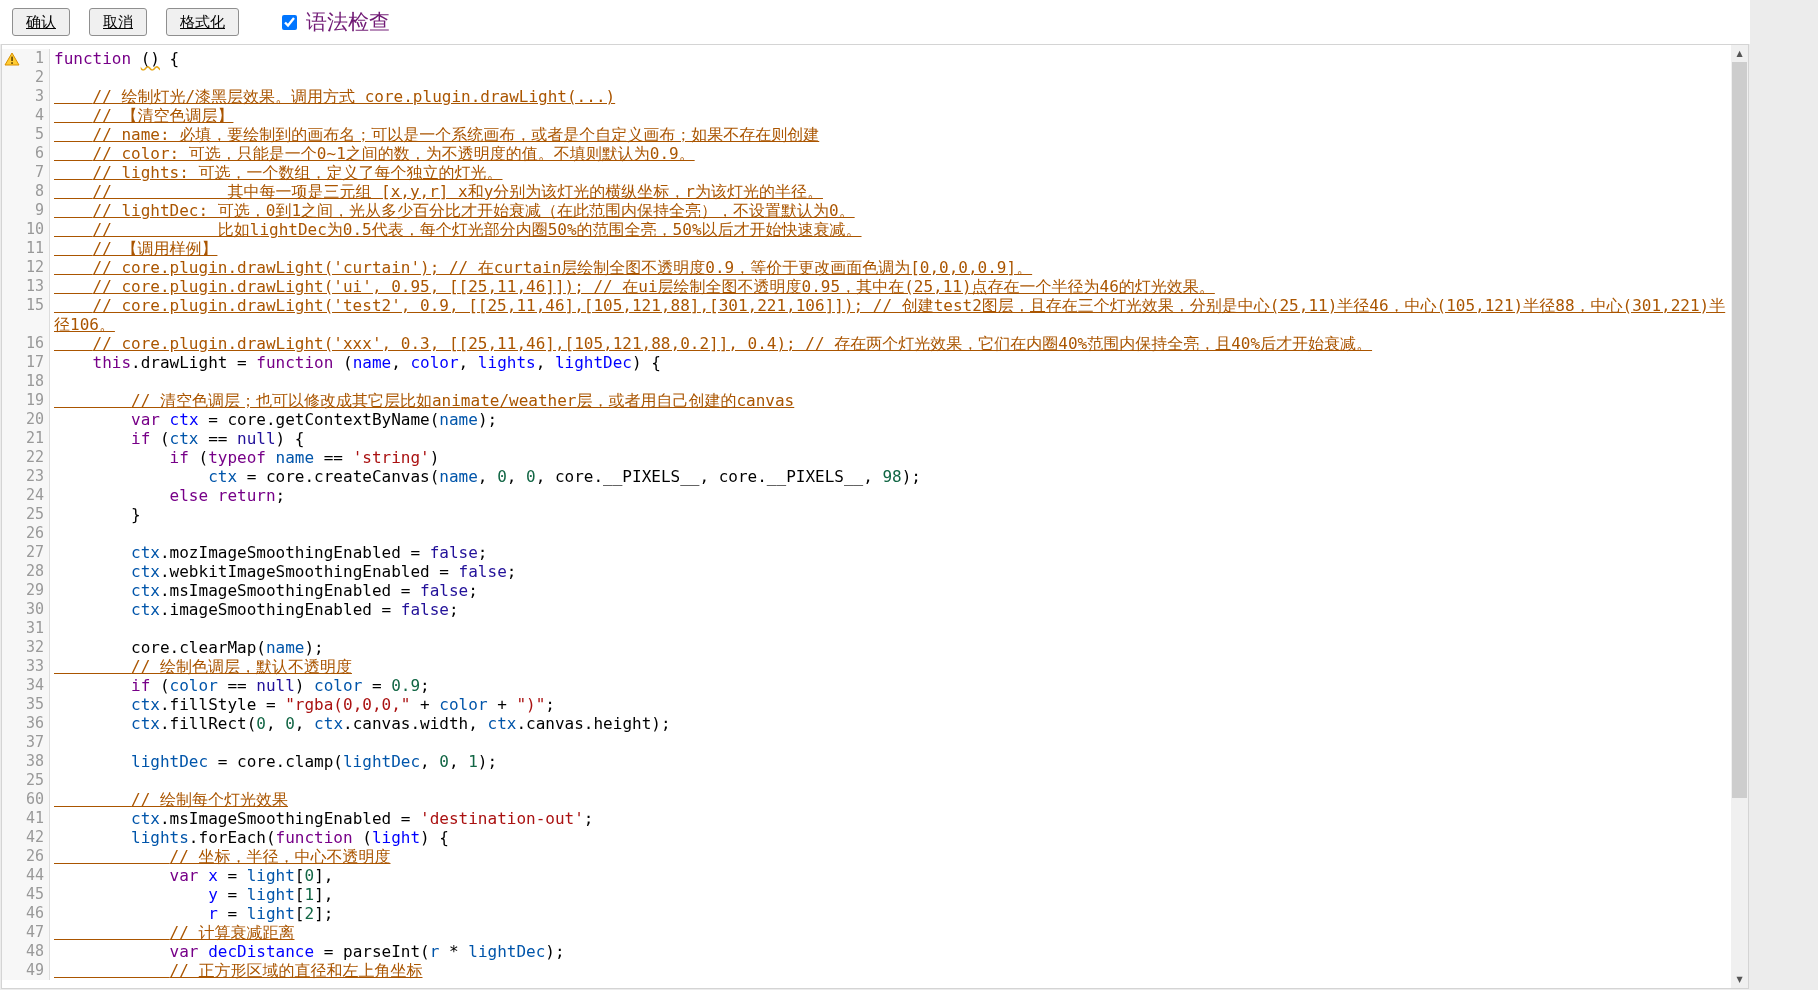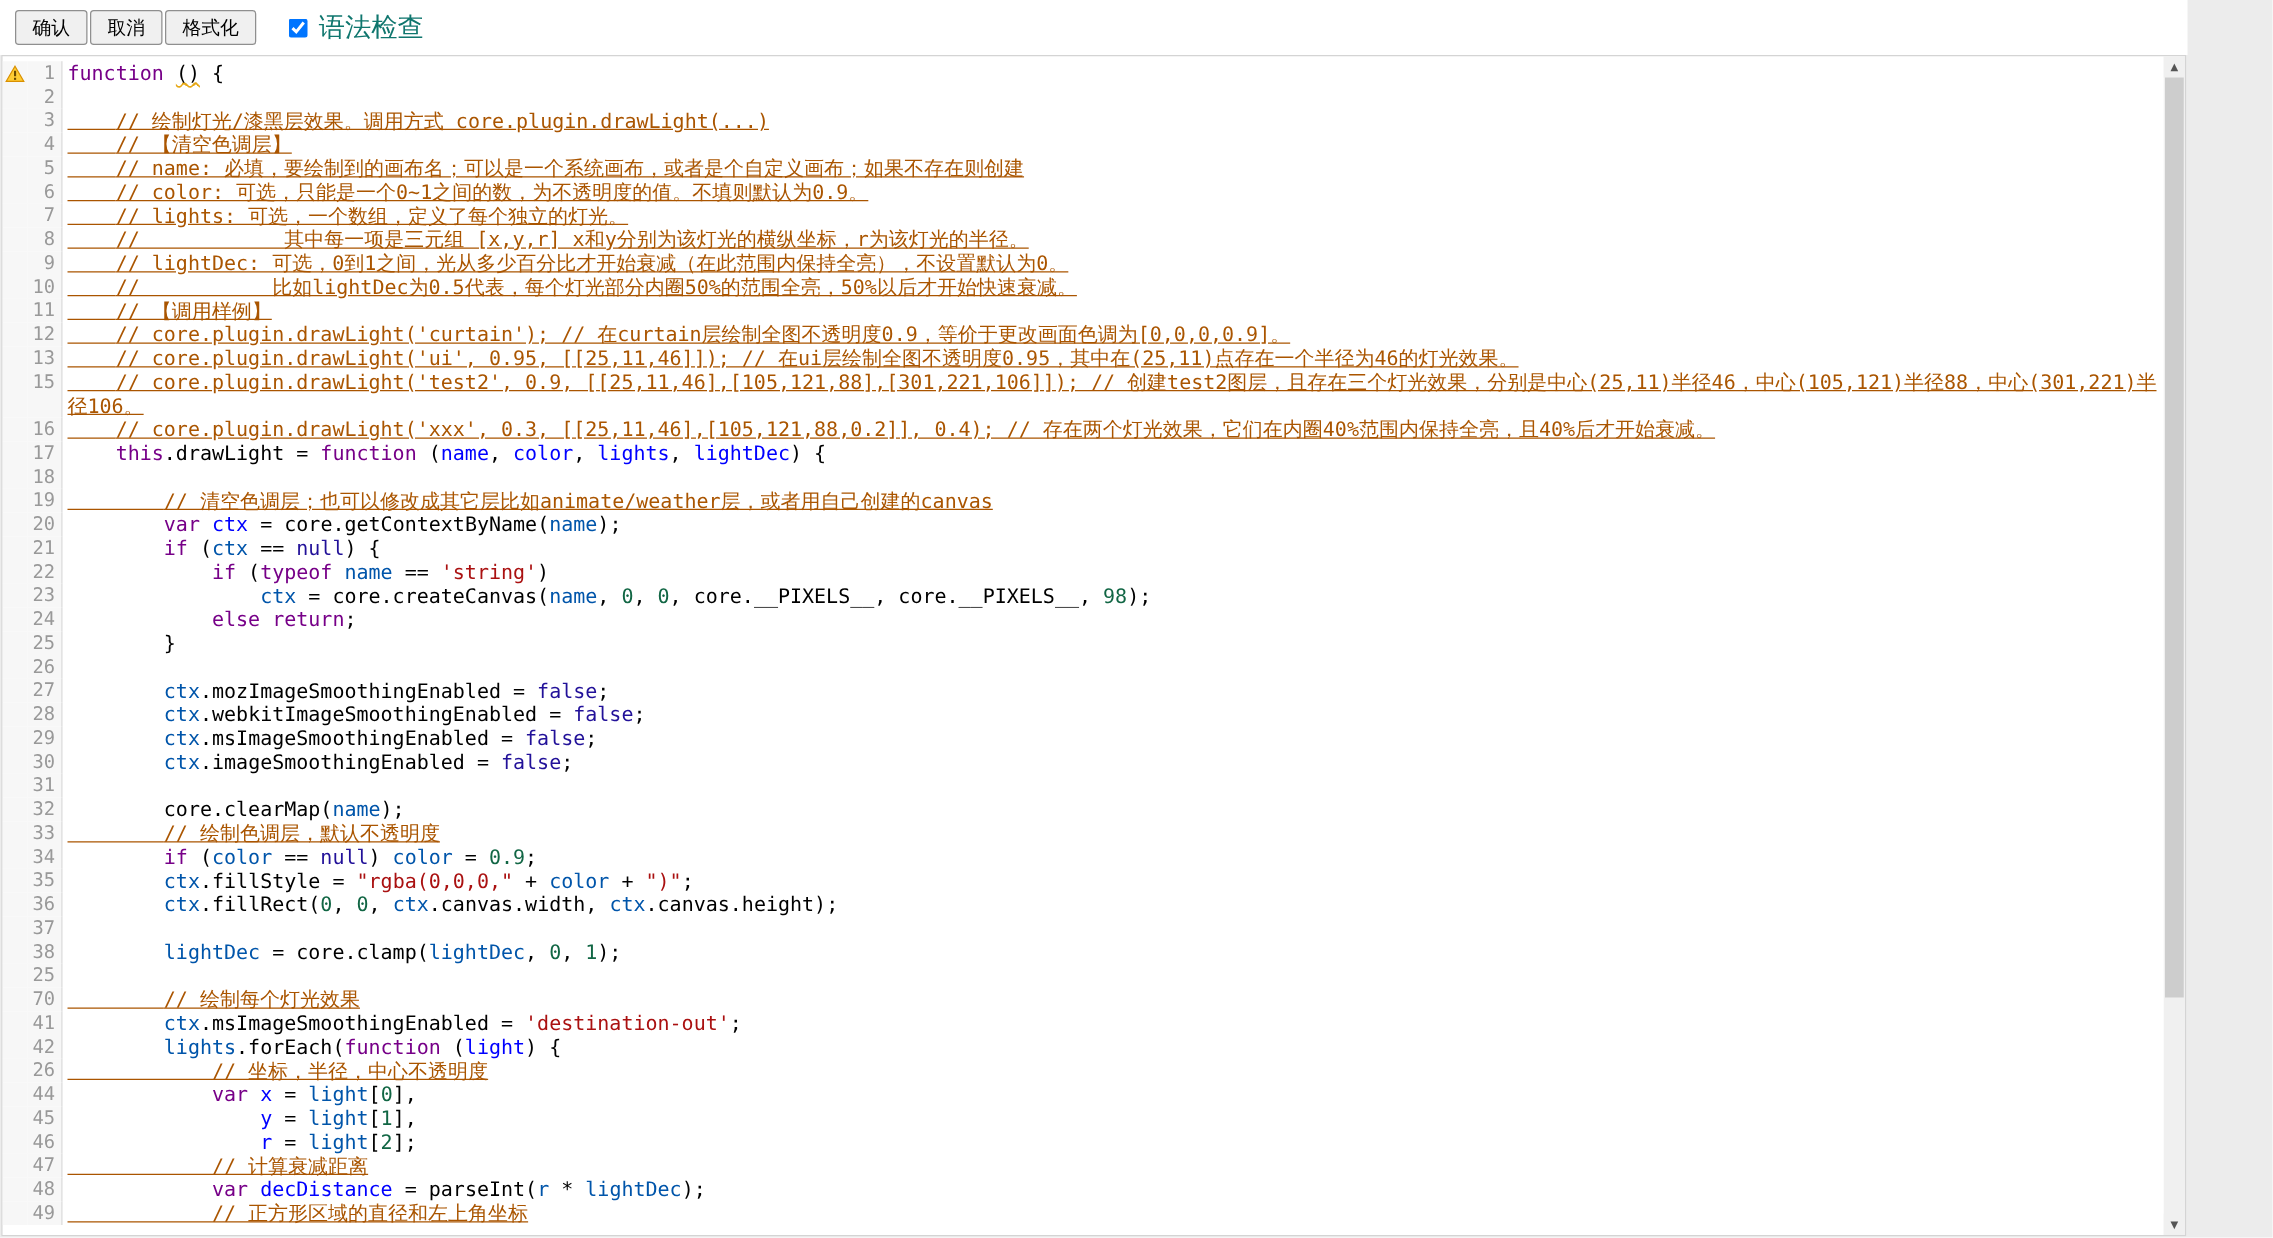--- a/index.html
+++ b/index.html
@@ -2,24 +2,24 @@
 <html style="--c-comment: #a50; --c-keyword: #708; --c-def: #00f; --c-local: #05a; --c-number: #164; --c-string: #a11; --c-atom: #219; --c-gutter-bg: #f7f7f7; --c-line-number: #999; --c-warning-fill: #ffcc33;"><head>
 <meta charset="utf-8">
 <style>
   html,body{margin:0;padding:0;}
   body{width:1818px;height:990px;background:#ececec;overflow:hidden;position:relative;
        font-family:"DejaVu Sans",sans-serif;}
   .toolbar{position:absolute;left:0;top:0;width:1750px;height:44px;background:#ffffff;
            display:flex;align-items:center;padding-left:12px;box-sizing:border-box;}
   .tb-btn{font-family:"DejaVu Sans",sans-serif;font-size:15px;color:#000;
           background:#f0f0f0;border:1px solid #8f8f8f;border-radius:3px;
-          padding:4px 13px;margin-right:2px;line-height:1.2;}
+          padding:4px 13px;margin-right:19px;line-height:1.2;text-decoration:underline;}
   .lint-toggle{display:flex;align-items:center;margin-left:24px;cursor:default;}
   .lint-toggle input{width:15px;height:15px;margin:0;}
-  .lint-label{font-size:21px;color:#0f766e;margin-left:9px;}
+  .lint-label{font-size:21px;color:#701a75;margin-left:9px;}
   .editor{position:absolute;left:1px;top:44px;width:1748px;height:945px;
           background:#fff;border:1px solid #d4d4d4;box-sizing:border-box;overflow:hidden;}
   .lines{position:absolute;left:0;top:0;right:17px;padding-top:4px;}
   .cm-row{display:flex;align-items:stretch;}
   .lint-cell{width:20px;min-width:20px;background:#f7f7f7;padding-top:3px;
              display:flex;justify-content:center;align-items:flex-start;}
   .num-cell{width:28px;min-width:28px;background:#f7f7f7;border-right:1px solid #ddd;
             color:#999;text-align:right;padding-right:5px;box-sizing:border-box;
             font:15px/19px "DejaVu Sans Mono",monospace;}
   .code-cell{flex:1;font:16px/19px "DejaVu Sans Mono",monospace;color:#000;
@@ -246,21 +246,21 @@
           <div class="num-cell">38</div>
           <div class="code-cell"><span class="t-p">        </span><span class="t-v">lightDec</span><span class="t-p"> = core.clamp(</span><span class="t-v">lightDec</span><span class="t-p">, </span><span class="t-n">0</span><span class="t-p">, </span><span class="t-n">1</span><span class="t-p">);</span></div>
         </div>
         <div class="cm-row">
           <div class="lint-cell"></div>
           <div class="num-cell">25</div>
           <div class="code-cell"></div>
         </div>
         <div class="cm-row">
           <div class="lint-cell"></div>
-          <div class="num-cell">70</div>
+          <div class="num-cell">60</div>
           <div class="code-cell"><span class="t-c">        // 绘制每个灯光效果</span></div>
         </div>
         <div class="cm-row">
           <div class="lint-cell"></div>
           <div class="num-cell">41</div>
           <div class="code-cell"><span class="t-p">        </span><span class="t-v">ctx</span><span class="t-p">.msImageSmoothingEnabled = </span><span class="t-s">'destination-out'</span><span class="t-p">;</span></div>
         </div>
         <div class="cm-row">
           <div class="lint-cell"></div>
           <div class="num-cell">42</div>

